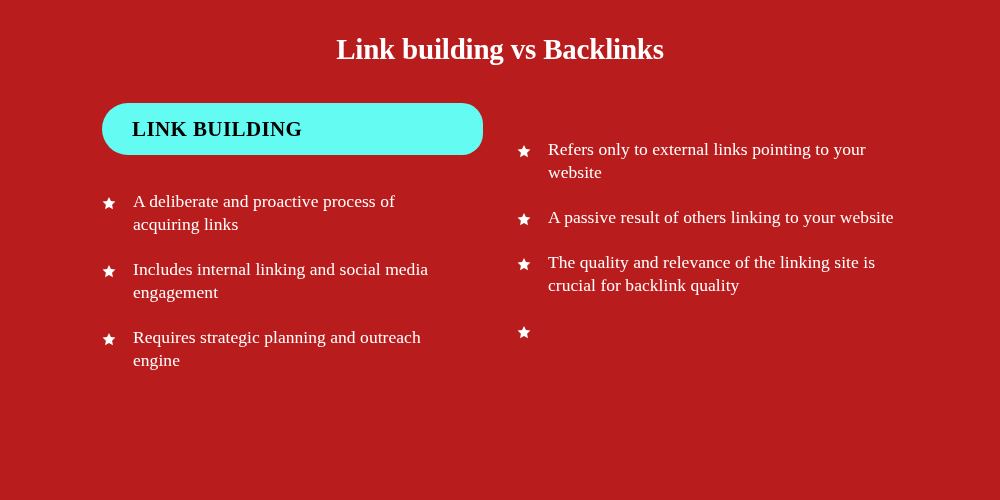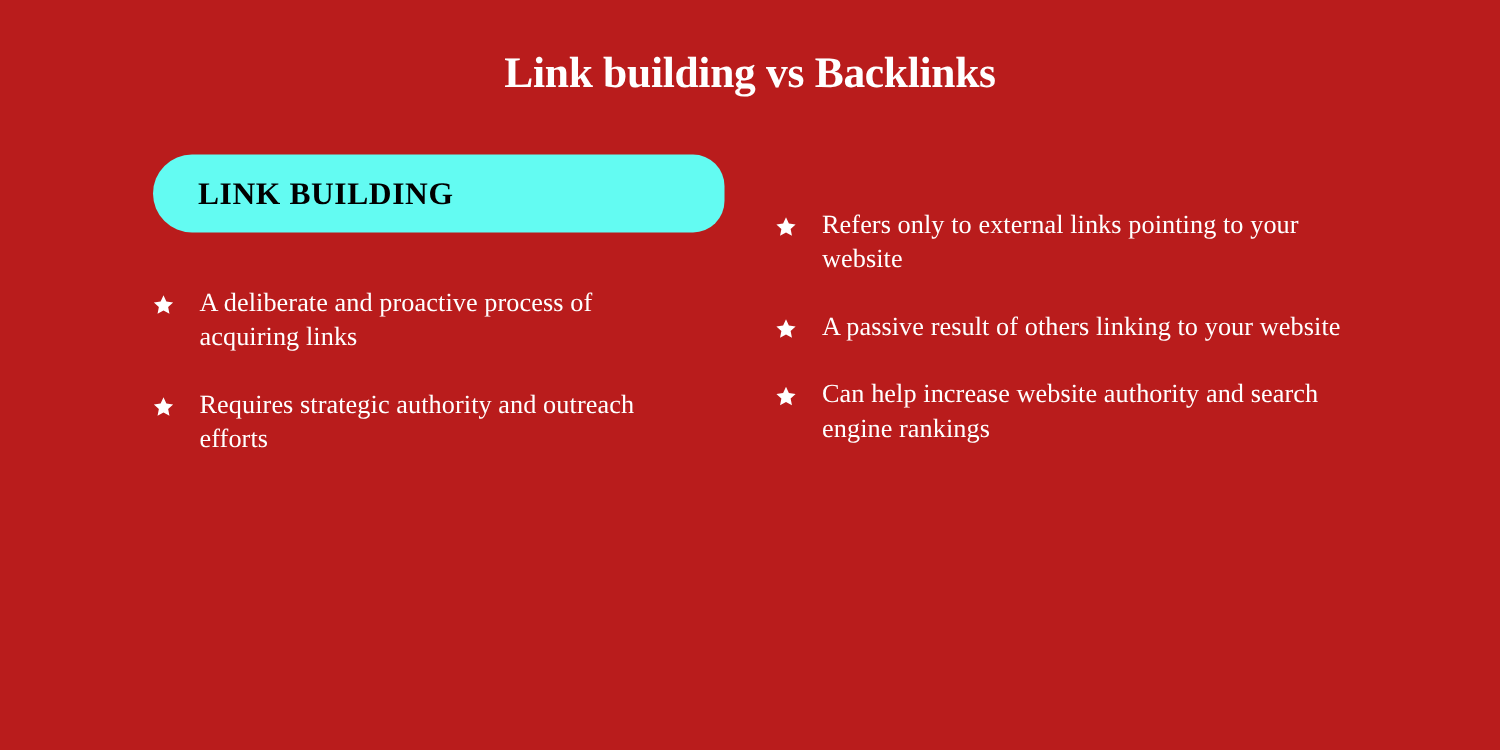--- a/index.html
+++ b/index.html
@@ -140,21 +140,29 @@
               </svg>
           </span>
           <span class="bullet-text">A deliberate and proactive process of acquiring links</span>
         </li>
         <li class="bullet-item">
           <span class="star-icon">
             <svg viewBox="0 0 24 24" aria-hidden="true">
                 <polygon fill="currentColor" points="12,1.5 15.3,8.6 23,9.6 17.3,14.9 18.8,22.5 12,18.8 5.2,22.5 6.7,14.9 1,9.6 8.7,8.6"></polygon>
               </svg>
           </span>
-          <span class="bullet-text">Requires strategic authority and outreach efforts</span>
+          <span class="bullet-text">Includes internal linking and social media engagement</span>
+        </li>
+        <li class="bullet-item">
+          <span class="star-icon">
+            <svg viewBox="0 0 24 24" aria-hidden="true">
+                <polygon fill="currentColor" points="12,1.5 15.3,8.6 23,9.6 17.3,14.9 18.8,22.5 12,18.8 5.2,22.5 6.7,14.9 1,9.6 8.7,8.6"></polygon>
+              </svg>
+          </span>
+          <span class="bullet-text">Requires strategic planning and outreach engine</span>
         </li>
       </ul>
     </div>
 
     <div class="column right">
 
       <ul class="bullet-list">
         <li class="bullet-item">
           <span class="star-icon">
             <svg viewBox="0 0 24 24" aria-hidden="true">
@@ -170,19 +178,26 @@
               </svg>
           </span>
           <span class="bullet-text">A passive result of others linking to your website</span>
         </li>
         <li class="bullet-item">
           <span class="star-icon">
             <svg viewBox="0 0 24 24" aria-hidden="true">
                 <polygon fill="currentColor" points="12,1.5 15.3,8.6 23,9.6 17.3,14.9 18.8,22.5 12,18.8 5.2,22.5 6.7,14.9 1,9.6 8.7,8.6"></polygon>
               </svg>
           </span>
-          <span class="bullet-text">Can help increase website authority and search engine rankings</span>
+          <span class="bullet-text">The quality and relevance of the linking site is crucial for backlink quality</span>
+        </li>
+        <li class="bullet-item">
+          <span class="star-icon">
+            <svg viewBox="0 0 24 24" aria-hidden="true">
+                <polygon fill="currentColor" points="12,1.5 15.3,8.6 23,9.6 17.3,14.9 18.8,22.5 12,18.8 5.2,22.5 6.7,14.9 1,9.6 8.7,8.6"></polygon>
+              </svg>
+          </span>
         </li>
       </ul>
     </div>
 
   </div>
 </div>
 
 </body></html>

